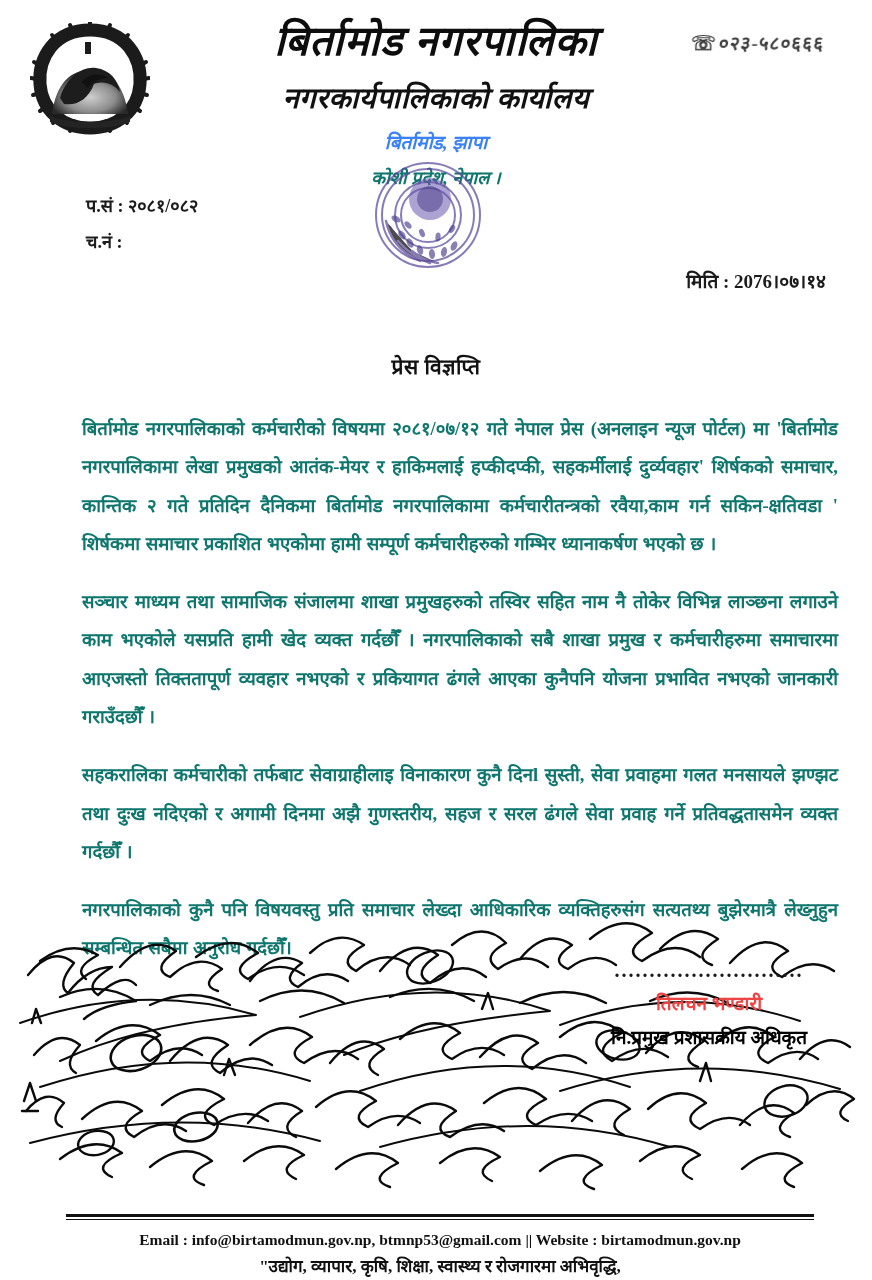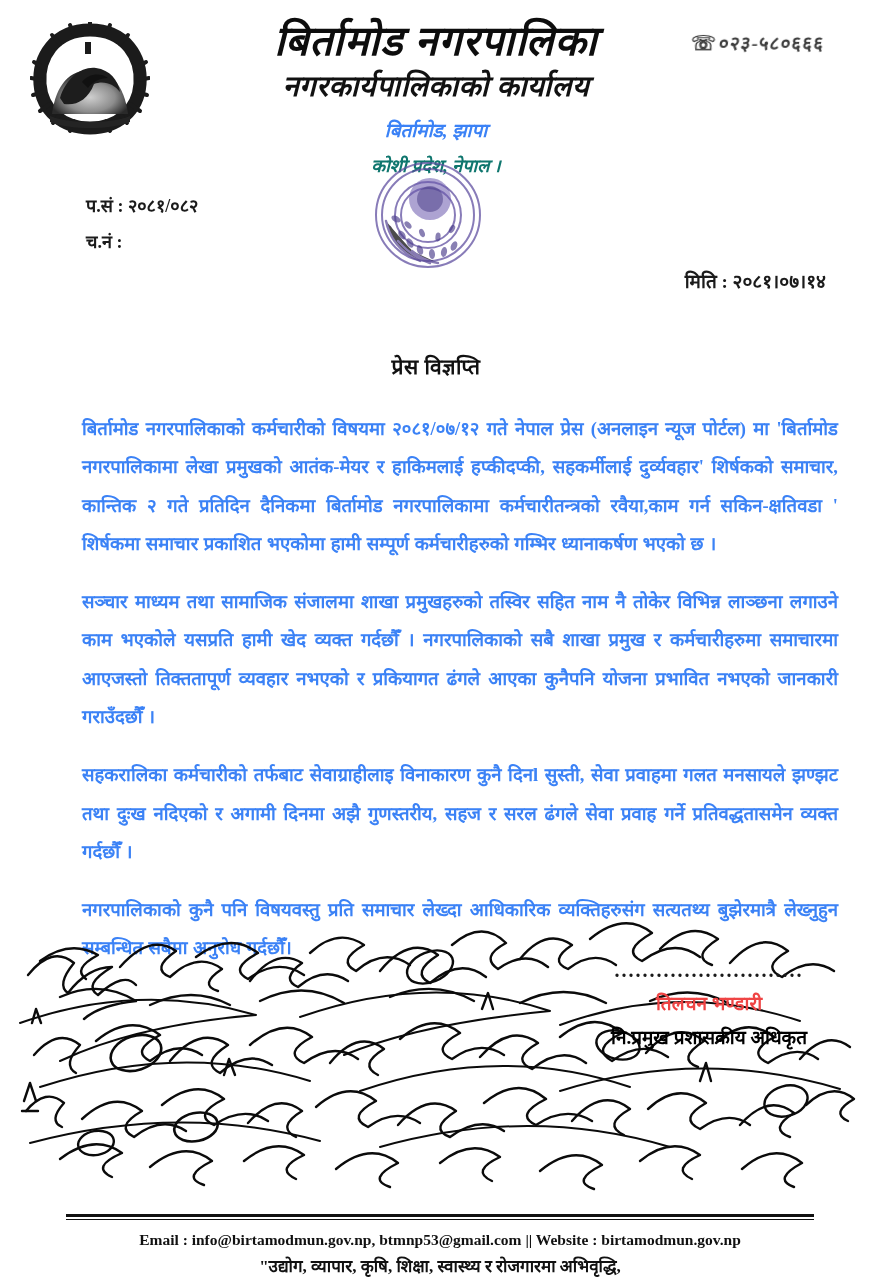--- a/index.html
+++ b/index.html
@@ -43,20 +43,21 @@
     font-family: "Liberation Serif", "DejaVu Serif", serif;
     font-size: 41px;
     font-weight: bold;
     letter-spacing: 1px;
     line-height: 1.15;
     color: #0d0d0d;
   }
   .org-office {
     font-size: 29px;
     font-weight: bold;
+    margin-top: 12px;
     letter-spacing: 0.5px;
     color: #111;
   }
   .org-addr1 {
     font-size: 19px;
     font-weight: bold;
     margin-top: 13px;
     color: #3b82f6;
   }
   .org-addr2 {
@@ -127,21 +128,21 @@
     color: #111;
   }
   .body-text {
     margin: 30px 34px 0 82px;
   }
   .para {
     font-size: 18.5px;
     font-weight: bold;
     line-height: 2.07;
     text-align: justify;
-    color: #3b82f6;
+    color: #0f766e;
     margin-bottom: 20px;
     word-spacing: 1px;
   }
 
   
   .sign-area {
     position: absolute;
     left: 0;
     top: 905px;
     width: 872px;
@@ -304,21 +305,21 @@
           <ellipse cx="84" cy="74" rx="2.6" ry="4.4" transform="rotate(30 84 74)"></ellipse>
         </g>
       </svg>
     </div>
 
     <div class="ref-block">
       <div class="ref-line">प.सं : २०८१/०८२</div>
       <div class="ref-line">च.नं :</div>
     </div>
 
-    <div class="date-line">मिति : २०८१।०७।१४</div>
+    <div class="date-line">मिति : 2076।०७।१४</div>
   </div>
 
   <div class="doc-title">प्रेस विज्ञप्ति</div>
 
   <div class="body-text">
     <p class="para">बिर्तामोड नगरपालिकाको कर्मचारीको विषयमा २०८१/०७/१२ गते नेपाल प्रेस (अनलाइन न्यूज पोर्टल) मा 'बिर्तामोड नगरपालिकामा लेखा प्रमुखको आतंक-मेयर र हाकिमलाई हप्कीदप्की, सहकर्मीलाई दुर्व्यवहार' शिर्षकको समाचार, कान्तिक २ गते प्रतिदिन दैनिकमा बिर्तामोड नगरपालिकामा कर्मचारीतन्त्रको रवैया,काम गर्न सकिन-क्षतिवडा ' शिर्षकमा समाचार प्रकाशित भएकोमा हामी सम्पूर्ण कर्मचारीहरुको गम्भिर ध्यानाकर्षण भएको छ ।</p>
     <p class="para">सञ्चार माध्यम तथा सामाजिक संजालमा शाखा प्रमुखहरुको तस्विर सहित नाम नै तोकेर  विभिन्न लाञ्छना लगाउने काम भएकोले यसप्रति हामी  खेद व्यक्त गर्दछौँ । नगरपालिकाको सबै शाखा प्रमुख र कर्मचारीहरुमा समाचारमा आएजस्तो तिक्ततापूर्ण व्यवहार नभएको र  प्रकियागत ढंगले आएका कुनैपनि योजना प्रभावित नभएको जानकारी गराउँदछौँ ।</p>
     <p class="para">सहकरालिका कर्मचारीको तर्फबाट सेवाग्राहीलाइ विनाकारण कुनै दिनl सुस्ती, सेवा प्रवाहमा गलत मनसायले झण्झट तथा दुःख नदिएको र अगामी दिनमा अझै गुणस्तरीय, सहज र सरल ढंगले सेवा प्रवाह गर्ने प्रतिवद्धतासमेन व्यक्त गर्दछौँ ।</p>
     <p class="para">नगरपालिकाको कुनै पनि विषयवस्तु प्रति समाचार लेख्दा आधिकारिक व्यक्तिहरुसंग सत्यतथ्य बुझेरमात्रै लेख्नुहुन सम्बन्धित सबैमा अनुरोध गर्दछौँ।</p>
   </div>

